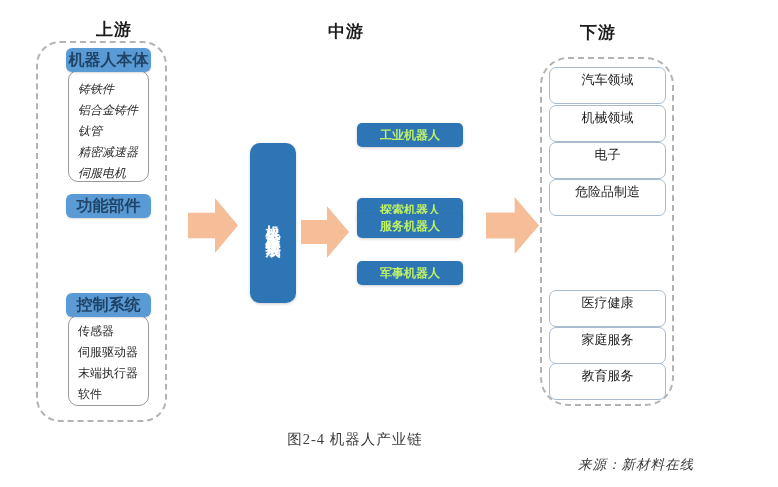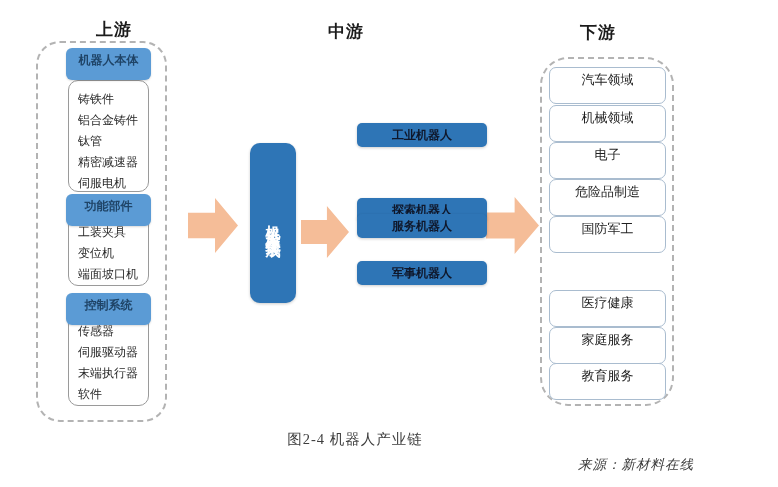--- a/index.html
+++ b/index.html
@@ -10,22 +10,22 @@
   }
   .col-title {
     position:absolute; font-size:17px; font-weight:bold; color:#1b1b1b;
     letter-spacing:1px;
   }
   .dashed-box { position:absolute; border:2px dashed #b3b3b3; background:transparent; }
   .upstream-box { left:36px; top:41px; width:131px; height:381px; border-radius:24px; }
   .downstream-box { left:540px; top:57px; width:134px; height:349px; border-radius:28px; }
 
   .group-header {
-    position:absolute; left:66px; width:85px; height:32px; background:#5B9BD5;
-    border-radius:6px; color:#1F4467; font-weight:bold; font-size:12px;
+    position:absolute; left:66px; width:85px; height:24px; background:#5B9BD5;
+    border-radius:6px; color:#1F4467; font-weight:bold; font-size:16px;
     text-align:center; line-height:24px; z-index:2;
     box-shadow:0 1px 2px rgba(0,0,0,.15);
   }
   .item-box {
     position:absolute; left:68px; width:81px; background:#fff;
     border:1.4px solid #9a9a9a; border-radius:10px;
     padding:5px 3px 3px 9px; font-size:12px; color:#2a2a2a; z-index:1;
   }
   .item-box div { line-height:21px; white-space:nowrap; }
 
@@ -33,22 +33,22 @@
     position:absolute; left:250px; top:143px; width:46px; height:160px;
     background:#2E75B6; border-radius:10px; display:flex; align-items:center;
     justify-content:center; box-shadow:0 1px 3px rgba(0,0,0,.2);
   }
   .v-box span {
     writing-mode:vertical-rl; color:#ffffff; font-weight:bold; font-size:15px;
     letter-spacing:3px; line-height:46px;
   }
 
   .robot-box {
-    position:absolute; left:357px; width:130px; height:24px; background:#2E75B6;
-    border-radius:5px; color:#0f172a; font-weight:bold; font-size:12px;
+    position:absolute; left:357px; width:106px; height:24px; background:#2E75B6;
+    border-radius:5px; color:#bef264; font-weight:bold; font-size:12px;
     text-align:center; line-height:24px; box-shadow:0 1px 3px rgba(0,0,0,.2);
   }
 
   .field-box {
     position:absolute; left:549px; width:117px; height:37px; background:#ffffff;
     border:1.2px solid #a9bccf; border-radius:7px; font-size:13px; color:#1f1f1f;
     text-align:center; line-height:23px;
   }
 
   .arrow {
@@ -75,34 +75,29 @@
 
 <div class="canvas">
 
   <div class="col-title" style="left:96px; top:18px;">上游</div>
   <div class="col-title" style="left:328px; top:20px;">中游</div>
   <div class="col-title" style="left:580px; top:21px;">下游</div>
 
   <div class="dashed-box upstream-box"></div>
 
   <div class="group-header" style="top:48px;">机器人本体</div>
-  <div class="item-box" style="top:80px; height:112px; padding-top:8px;">
+  <div class="item-box" style="top:70px; height:112px; padding-top:8px;font-style:italic;">
     <div>铸铁件</div>
     <div>铝合金铸件</div>
     <div>钛管</div>
     <div>精密减速器</div>
     <div>伺服电机</div>
   </div>
 
   <div class="group-header" style="top:194px;">功能部件</div>
-  <div class="item-box" style="top:216px; height:70px;">
-    <div>工装夹具</div>
-    <div>变位机</div>
-    <div>端面坡口机</div>
-  </div>
 
   <div class="group-header" style="top:293px;">控制系统</div>
   <div class="item-box" style="top:315px; height:91px;">
     <div>传感器</div>
     <div>伺服驱动器</div>
     <div>末端执行器</div>
     <div>软件</div>
   </div>
 
   <div class="arrow arrow1"></div>
@@ -117,21 +112,20 @@
   <div class="robot-box" style="top:169px;margin-top:29px;">探索机器人</div>
   <div class="robot-box" style="top:214px;">服务机器人</div>
   <div class="robot-box" style="top:261px;">军事机器人</div>
 
   <div class="dashed-box downstream-box"></div>
 
   <div class="field-box" style="top:67px;">汽车领域</div>
   <div class="field-box" style="top:105px;">机械领域</div>
   <div class="field-box" style="top:142px;">电子</div>
   <div class="field-box" style="top:179px;">危险品制造</div>
-  <div class="field-box" style="top:216px;">国防军工</div>
   <div class="field-box" style="top:290px;">医疗健康</div>
   <div class="field-box" style="top:327px;">家庭服务</div>
   <div class="field-box" style="top:363px;">教育服务</div>
 
   <div class="caption">图2-4 机器人产业链</div>
   <div class="source">来源：新材料在线</div>
 
 </div>
 
 </body></html>

